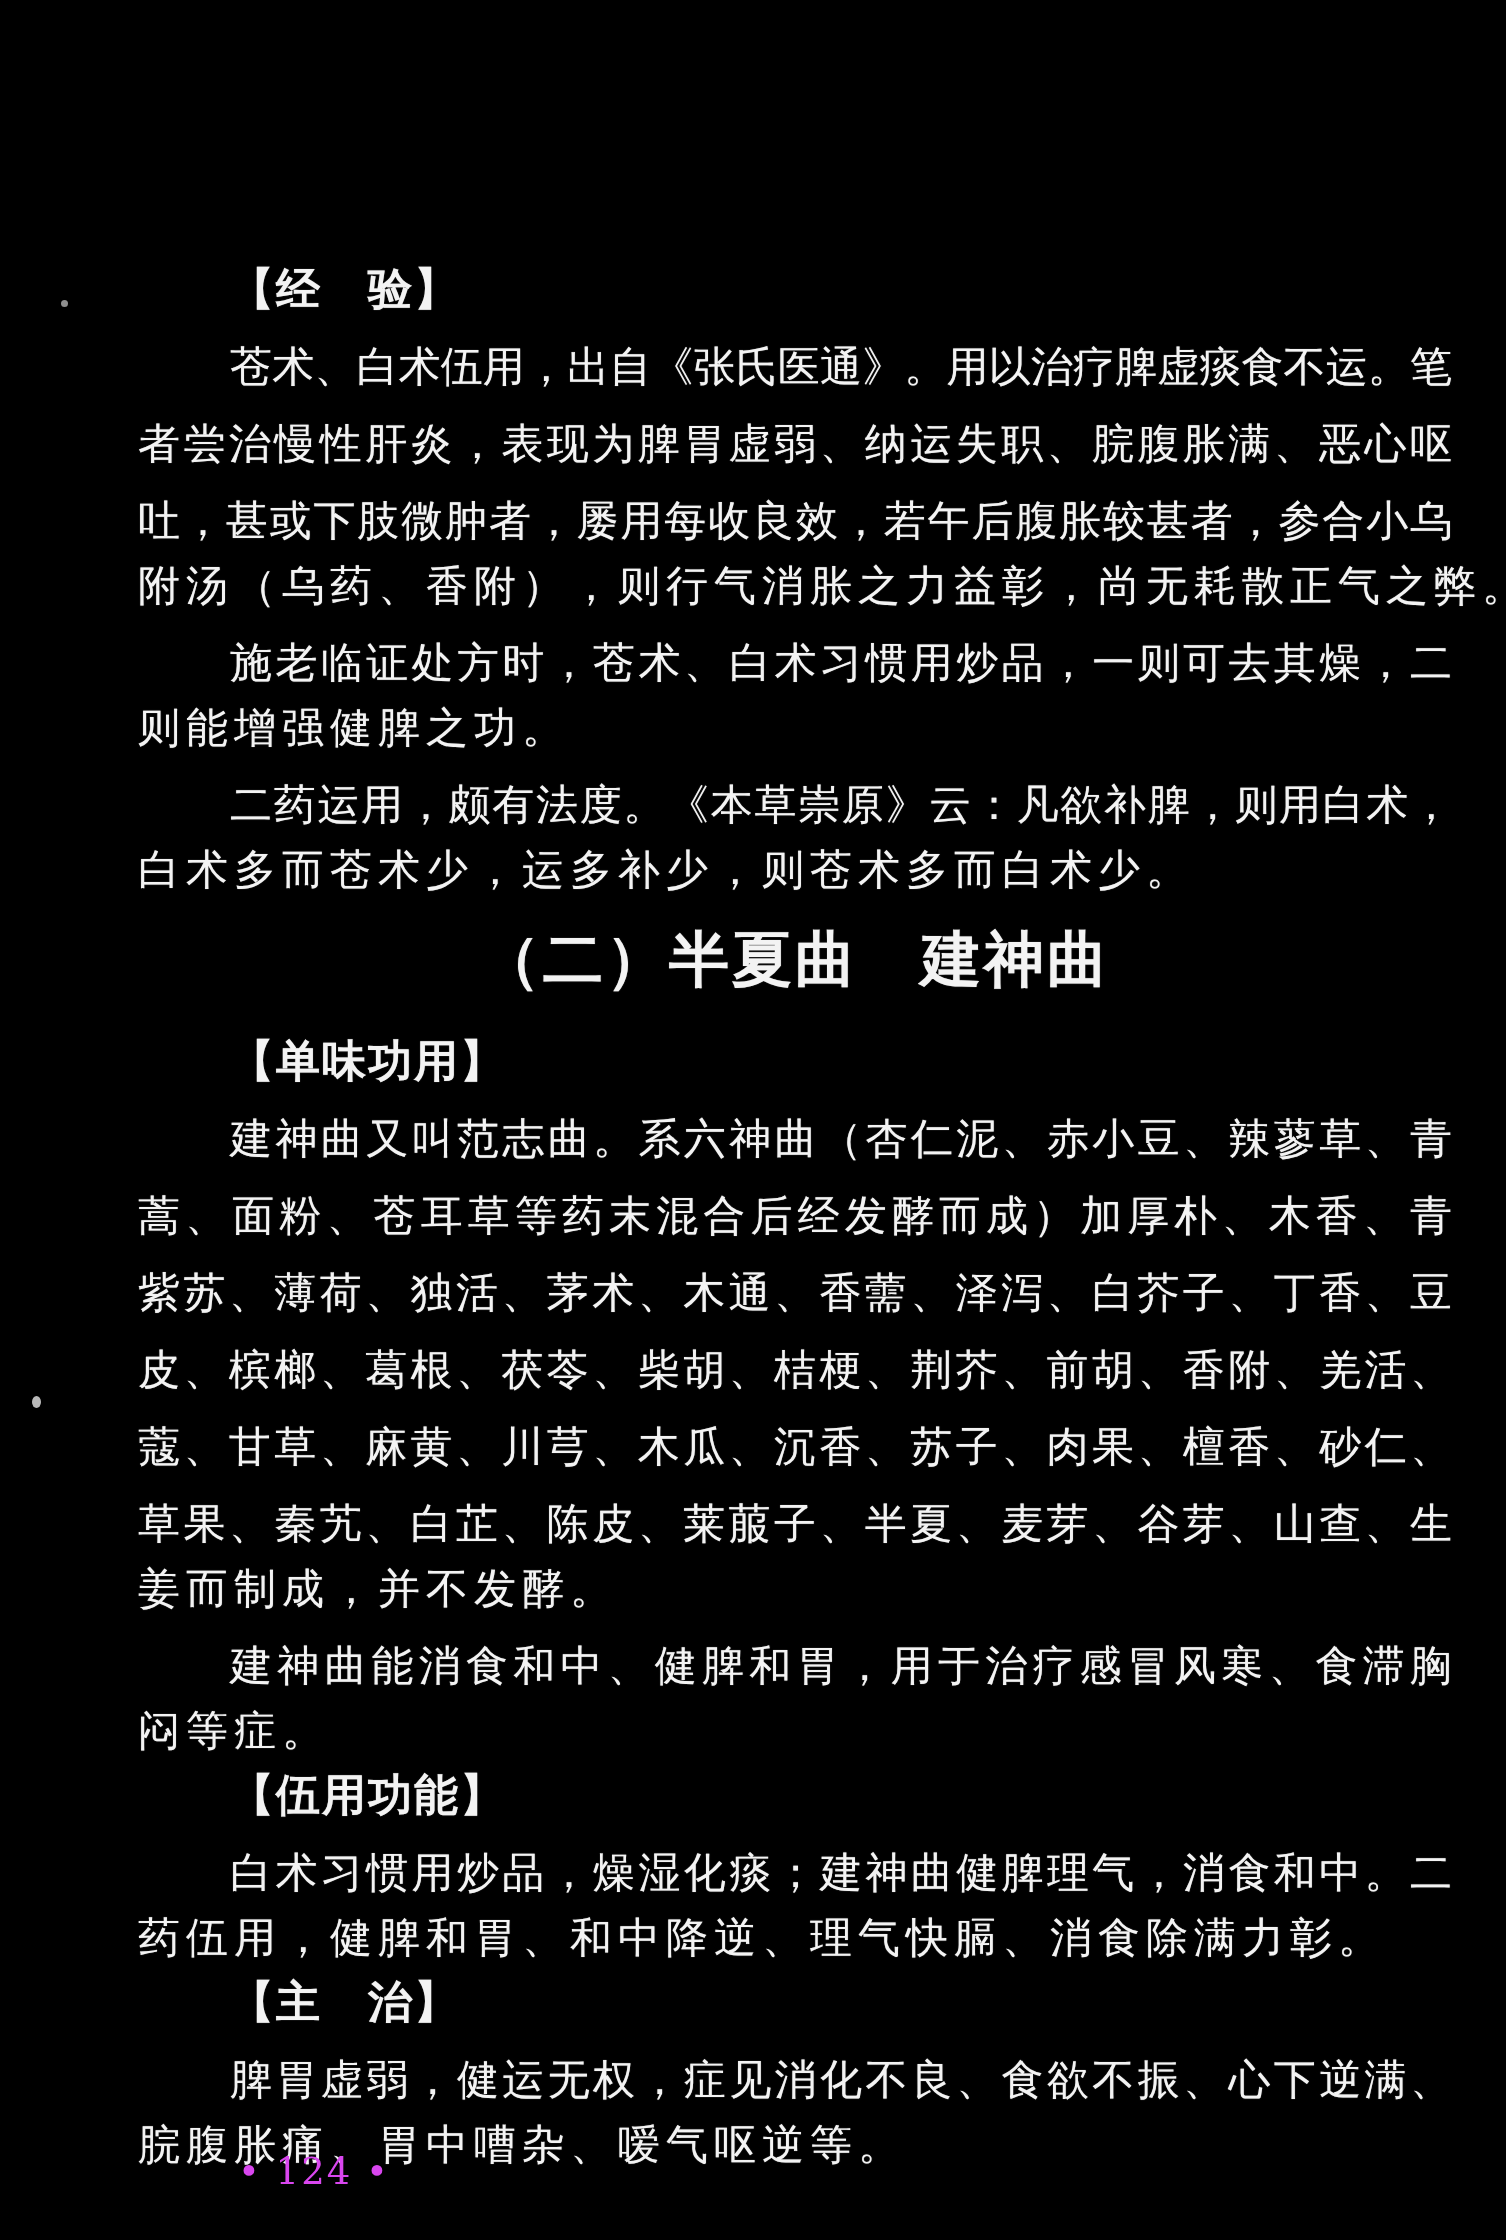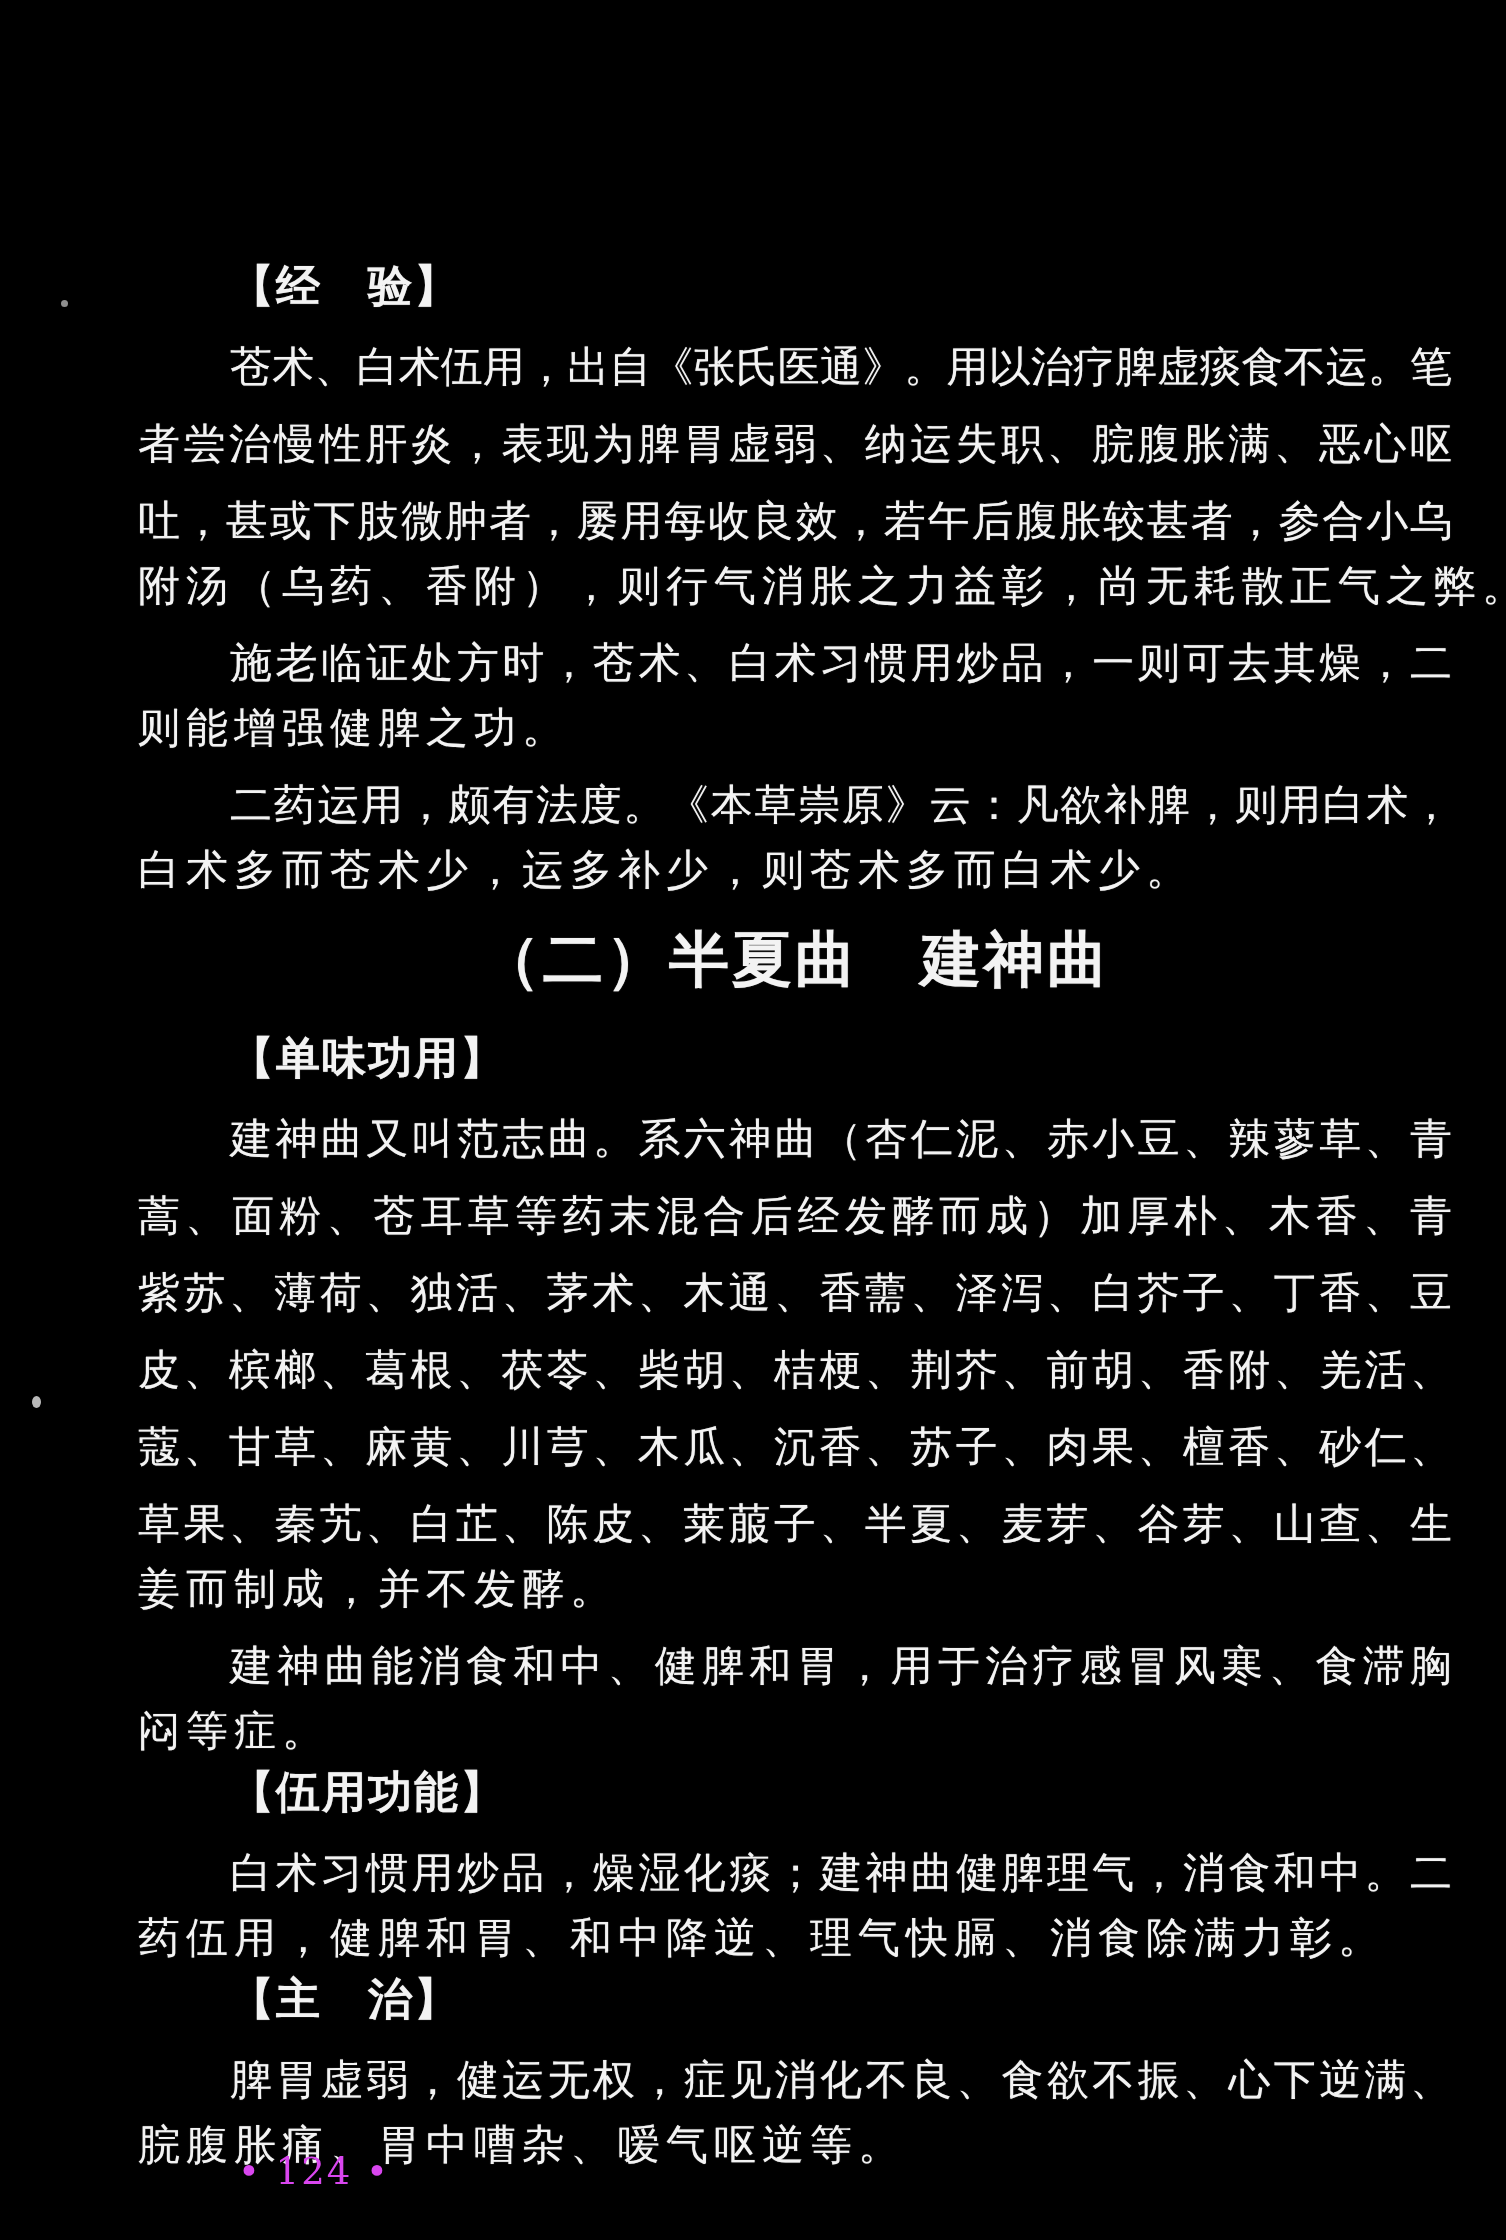--- a/index.html
+++ b/index.html
@@ -13,21 +13,21 @@
     text-shadow:0 0 1px rgba(255,255,255,.6);
   }
   
   .j{white-space:normal;text-align:justify;text-align-last:justify;margin-top:12px;-moz-text-align-last:justify;}
   
   .ind{padding-left:92px;}
   
   .end{letter-spacing:6px;}
   
   .hdr{
-    font-family:Liberation Mono, monospace;
+    font-family:Liberation Serif, serif;
     font-weight:700;font-size:44px;letter-spacing:2px;
   }
   .chapter{
     height:65px;line-height:65px;margin:25px 0 37px 0;text-align:center;
     font-family:"DejaVu Sans","Liberation Sans",sans-serif;font-weight:700;
     font-size:60px;letter-spacing:3px;text-shadow:0 0 1px rgba(255,255,255,.6);
   }
   .pagenum{
     position:absolute;left:238px;top:2150px;height:44px;line-height:44px;
     font-size:37px;letter-spacing:2px;color:#d946ef;text-align:right;

